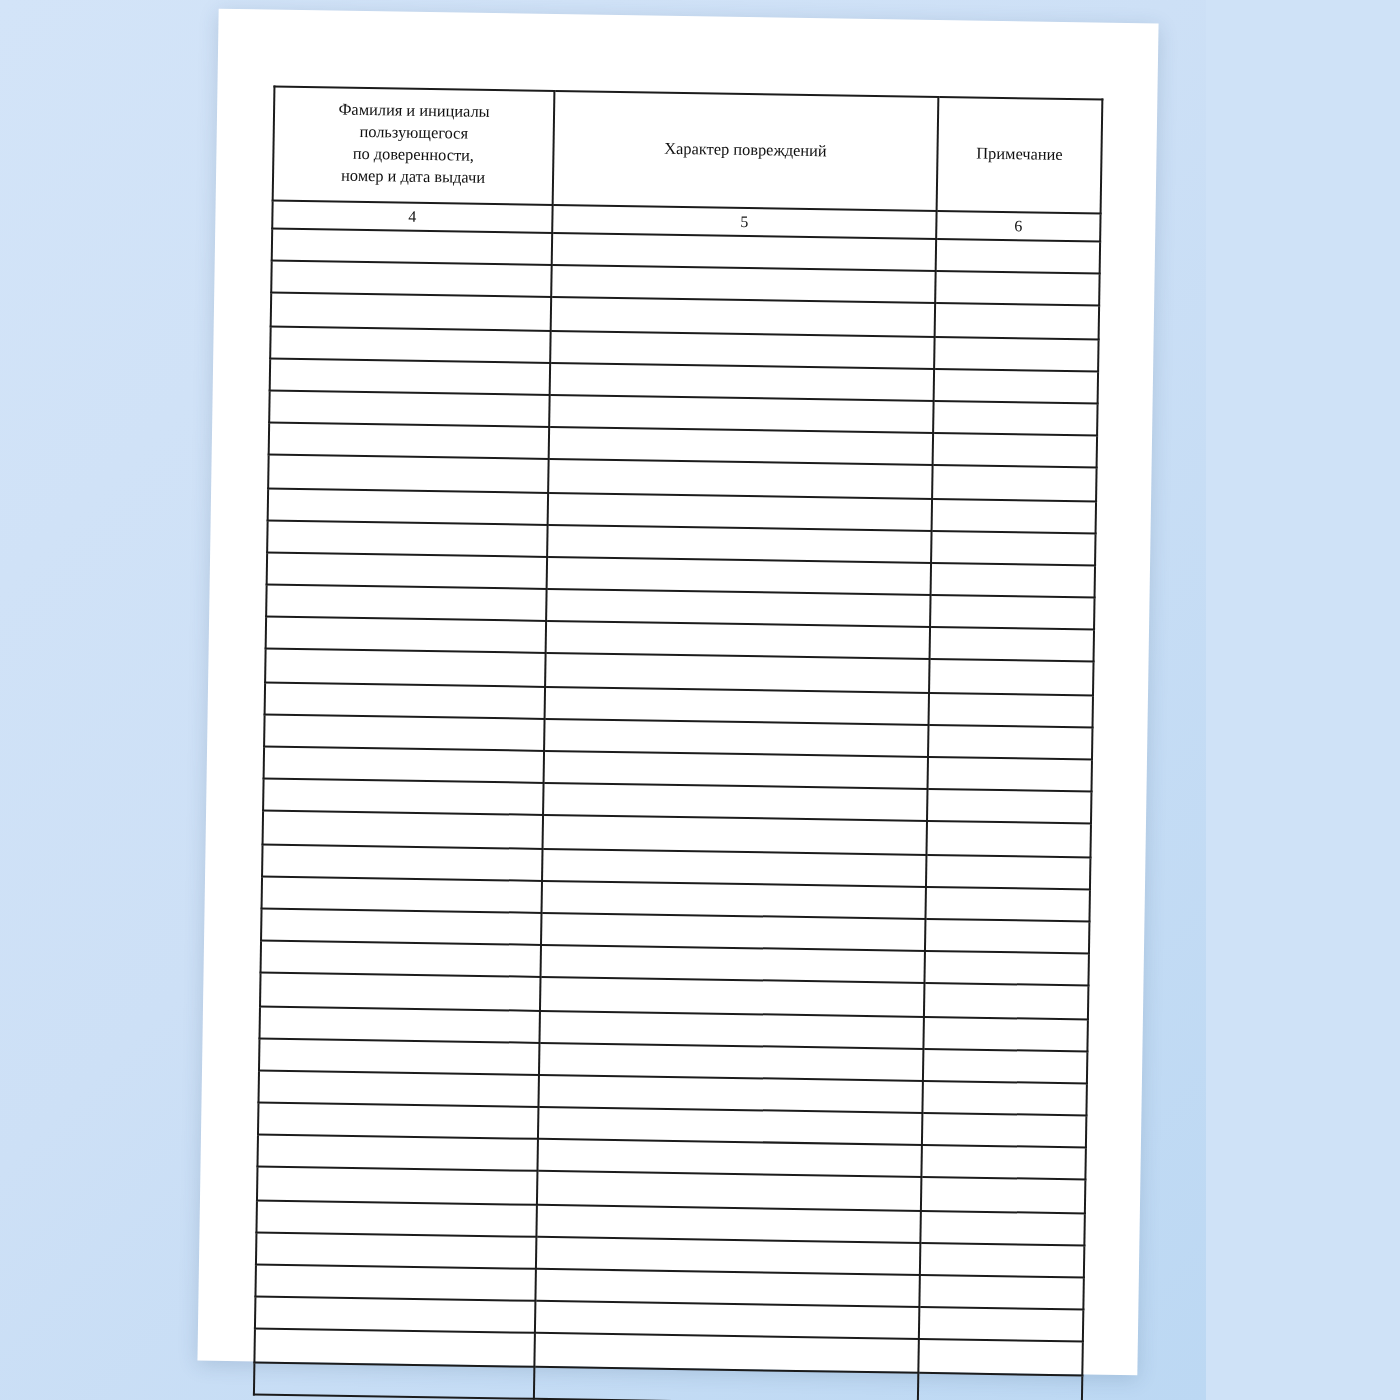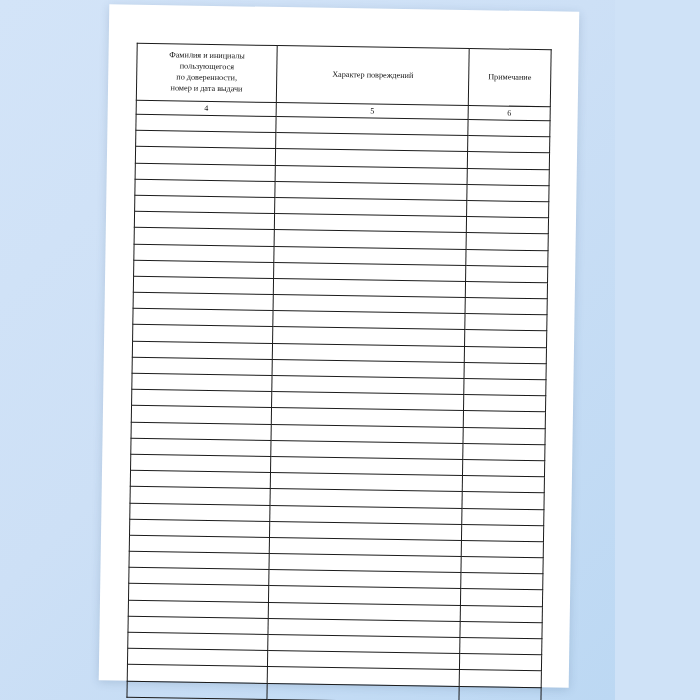--- a/index.html
+++ b/index.html
@@ -11,21 +11,20 @@
     height: 700px;
     overflow: hidden;
     background: #cfe2f7;
     font-family: "Liberation Serif", serif;
   }
   #stage {
     position: relative;
     width: 603px;
     height: 700px;
     background: linear-gradient(135deg, #d3e4f8 0%, #cde0f6 45%, #bcd8f3 100%);
-    padding-left: 12px;
   }
   
   #sheet {
     position: absolute;
     left: 104px;
     top: 8px;
     width: 470px;
     height: 676px;
     background: #ffffff;
     box-shadow: 0 2px 10px rgba(40, 70, 110, 0.18);

